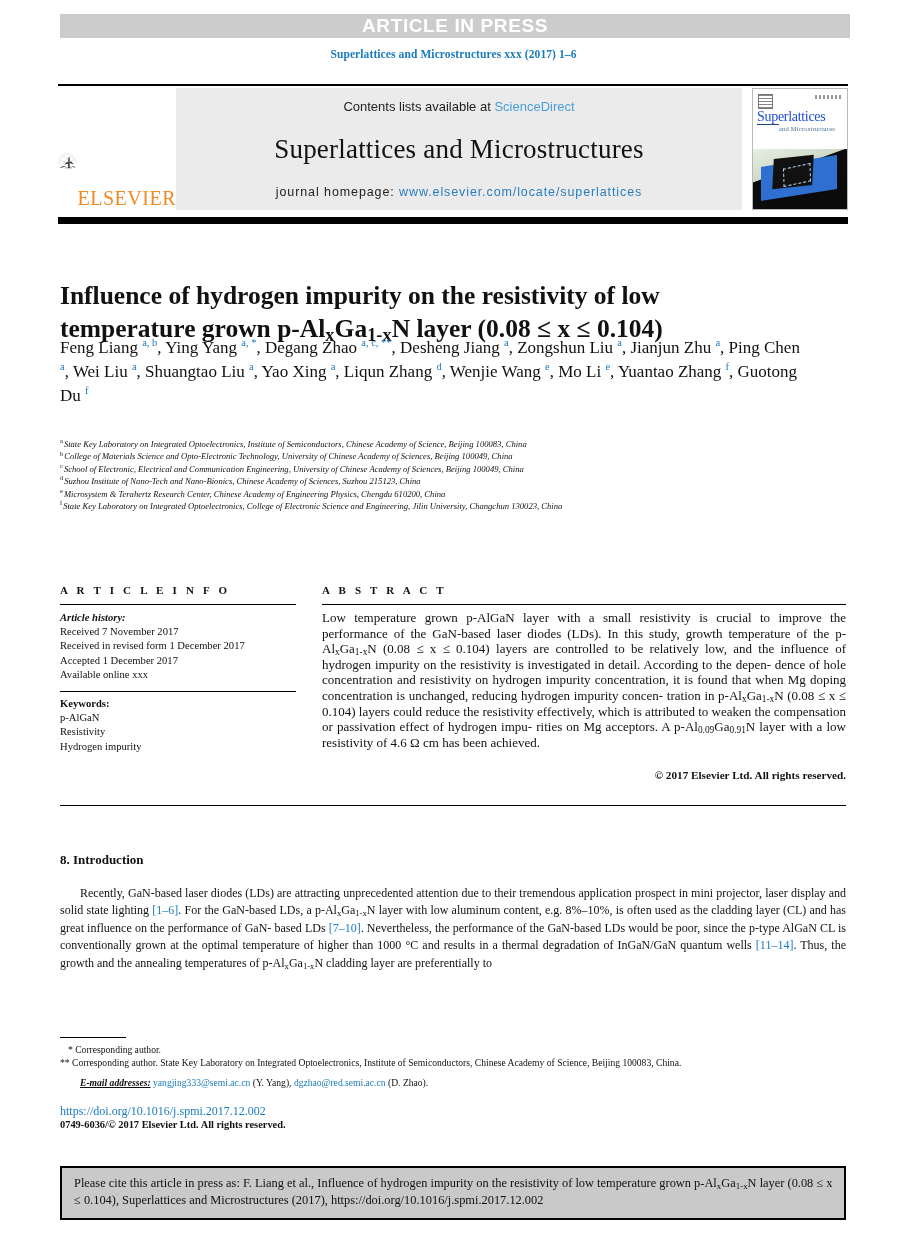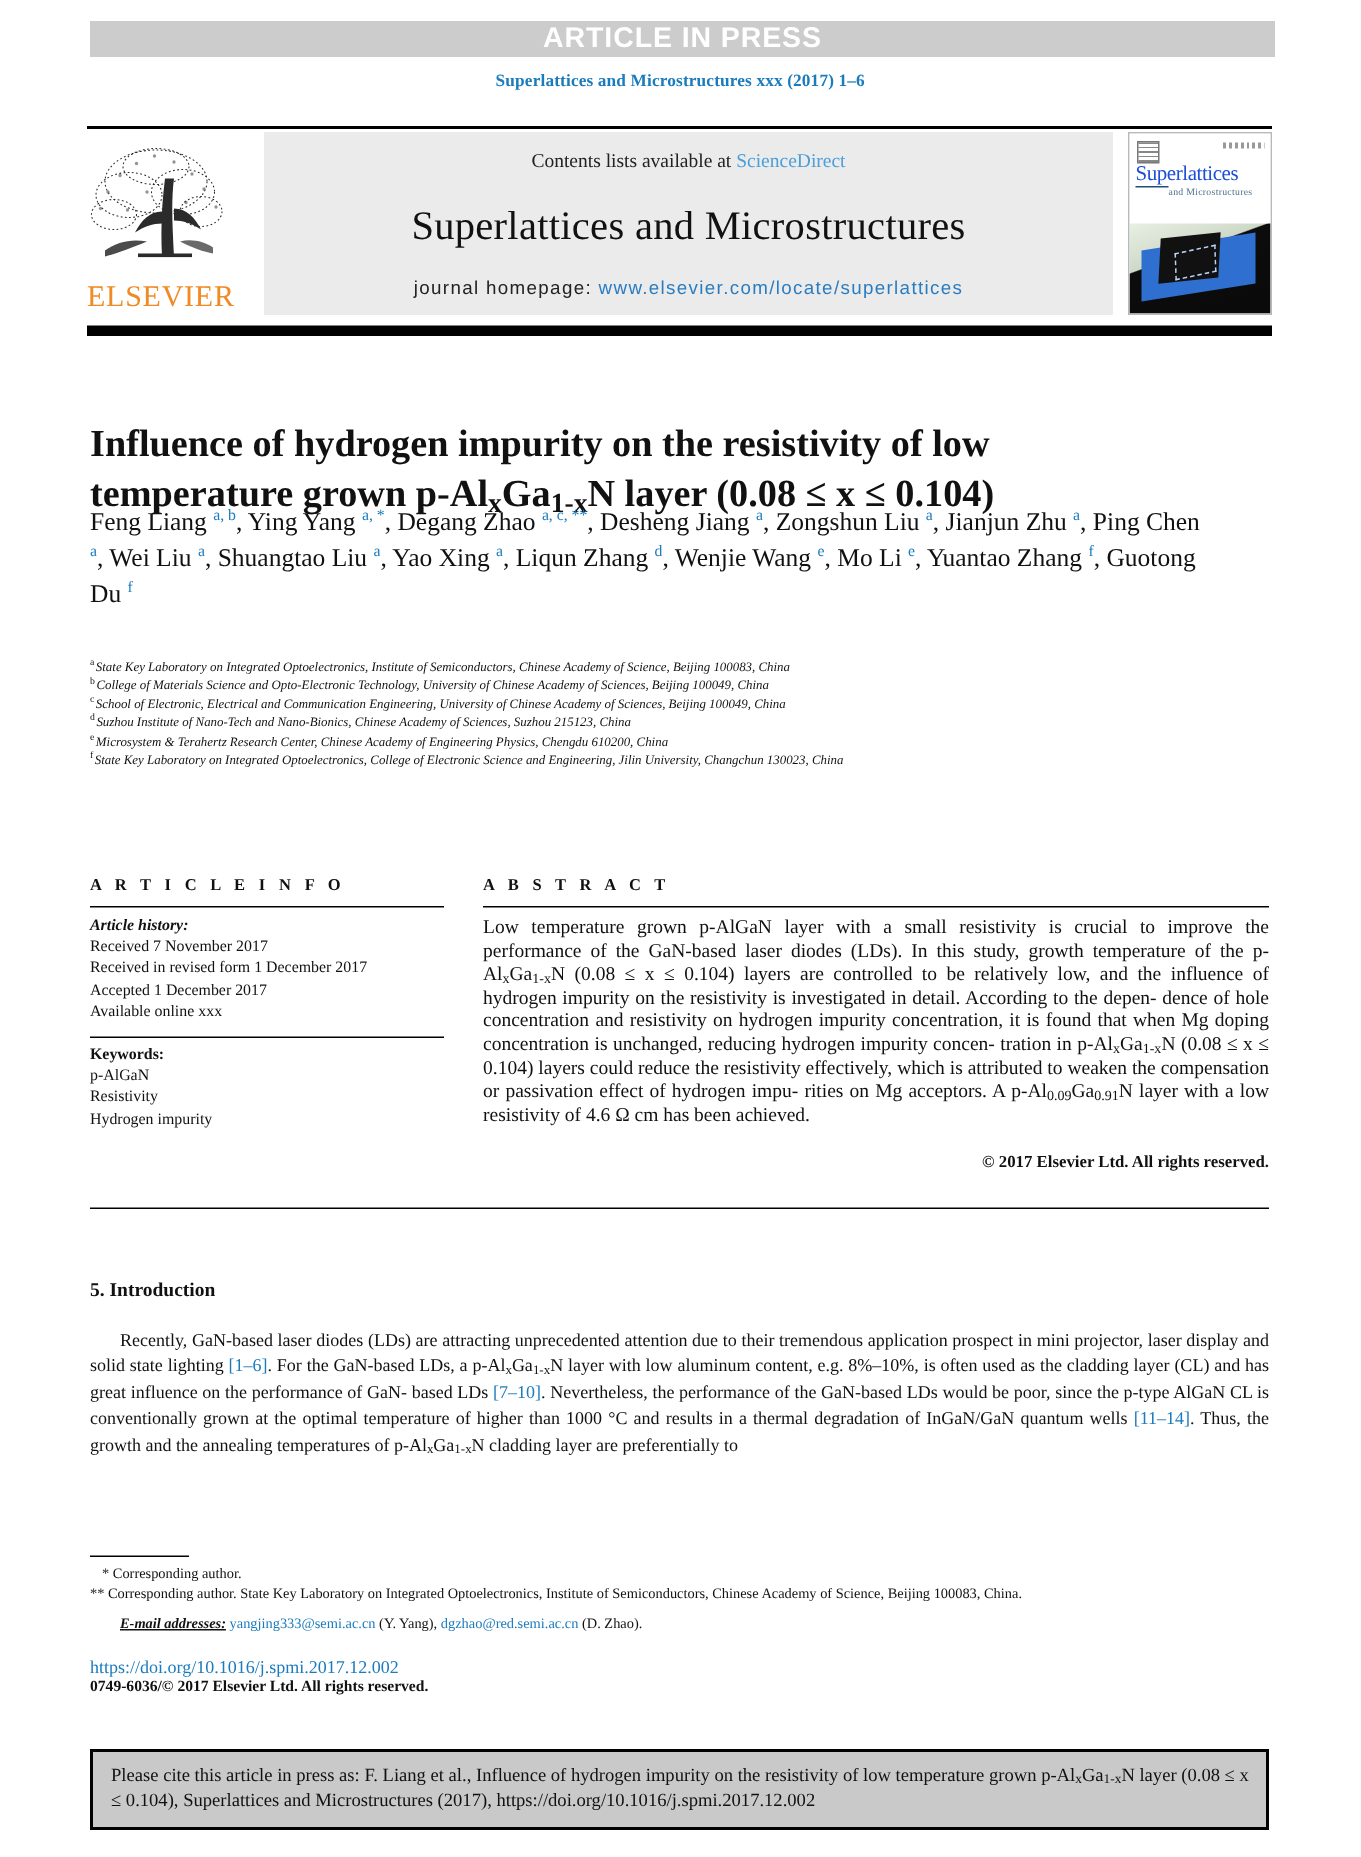--- a/index.html
+++ b/index.html
@@ -70,22 +70,22 @@
     top: 88px;
     width: 790px;
     height: 122px;
     display: flex;
     align-items: stretch;
   }
   .elsevier-logo {
     width: 118px;
     flex: 0 0 118px;
     display: flex;
-    flex-direction: column;
-    align-items: flex-start;
+    flex-direction: row;
+    align-items: flex-end;
     justify-content: flex-end;
     padding-bottom: 2px;
     box-sizing: border-box;
   }
   .tree-svg { display:block; }
   .elsevier-word {
     color: #f08a24;
     font-family: "Liberation Serif", serif;
     font-size: 20px;
     letter-spacing: 0.5px;
@@ -96,21 +96,21 @@
     flex: 1 1 auto;
     background: #ebebeb;
     display: flex;
     flex-direction: column;
     align-items: center;
     justify-content: space-between;
     padding: 11px 0 11px 0;
     box-sizing: border-box;
   }
   .contents-line {
-    font-family: Liberation Serif, serif;
+    font-family: Liberation Sans, sans-serif;
     font-size: 13px;
     color: #222;
   }
   .contents-line .sd {
     color: #4a9fd8;
   }
   .journal-title {
     font-family: "Liberation Serif", "DejaVu Serif", serif;
     font-size: 27px;
     color: #111;
@@ -536,21 +536,21 @@
     that when Mg doping concentration is unchanged, reducing hydrogen impurity concen-
     tration in p-Al<sub>x</sub>Ga<sub>1-x</sub>N (0.08 ≤ x ≤ 0.104) layers could reduce the resistivity effectively,
     which is attributed to weaken the compensation or passivation effect of hydrogen impu-
     rities on Mg acceptors. A p-Al<sub>0.09</sub>Ga<sub>0.91</sub>N layer with a low resistivity of 4.6 Ω cm has been
     achieved.
   </div>
   <div class="copyline">© 2017 Elsevier Ltd. All rights reserved.</div>
 
   <div class="block-rule rule-bottom-info"></div>
 
-  <div class="intro-head">5. Introduction</div>
+  <div class="intro-head">8. Introduction</div>
   <div class="intro-body indent">
     Recently, GaN-based laser diodes (LDs) are attracting unprecedented attention due to their tremendous application
     prospect in mini projector, laser display and solid state lighting <span class="ref">[1–6]</span>. For the GaN-based LDs, a p-Al<sub>x</sub>Ga<sub>1-x</sub>N layer with low
     aluminum content, e.g. 8%–10%, is often used as the cladding layer (CL) and has great influence on the performance of GaN-
     based LDs <span class="ref">[7–10]</span>. Nevertheless, the performance of the GaN-based LDs would be poor, since the p-type AlGaN CL is
     conventionally grown at the optimal temperature of higher than 1000 °C and results in a thermal degradation of InGaN/GaN
     quantum wells <span class="ref">[11–14]</span>. Thus, the growth and the annealing temperatures of p-Al<sub>x</sub>Ga<sub>1-x</sub>N cladding layer are preferentially to
   </div>
 
   <div class="fn-rule"></div>

